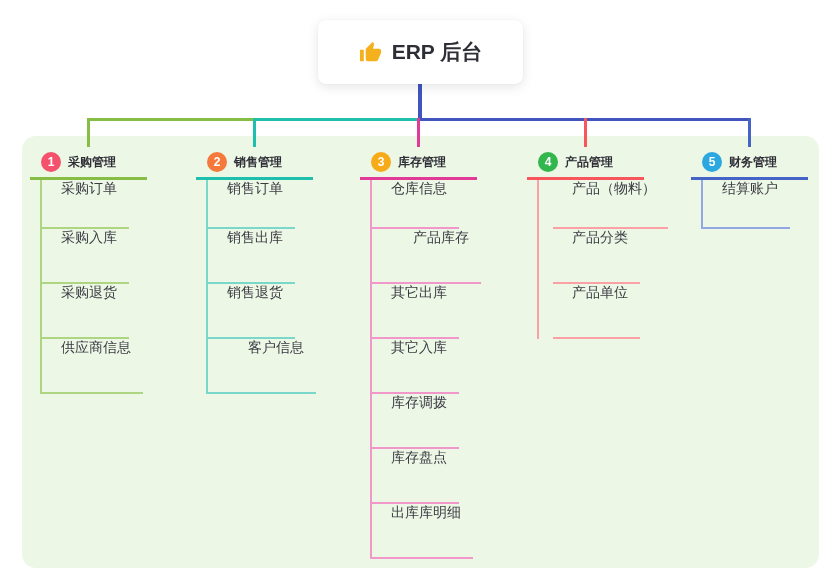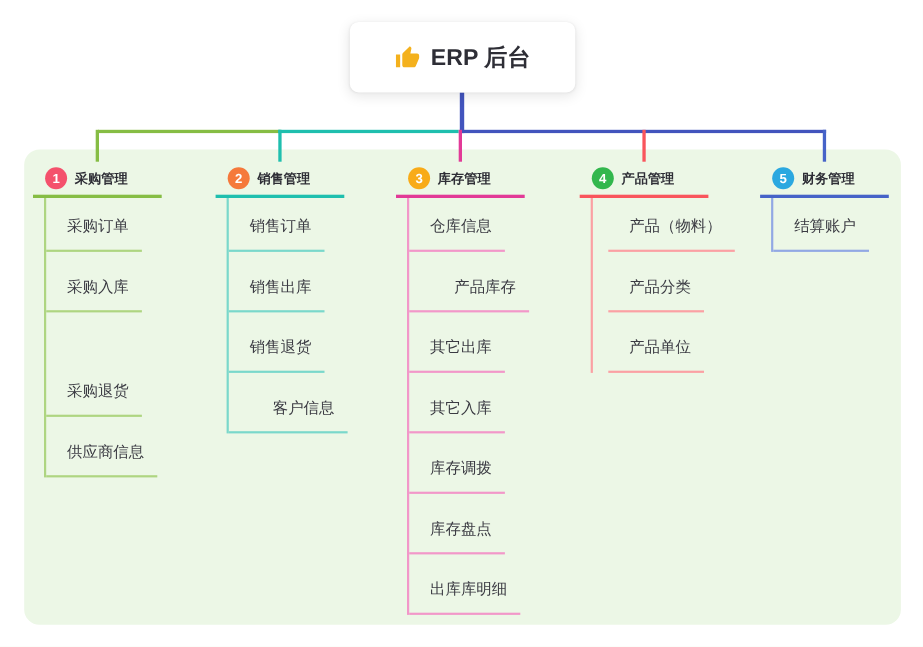--- a/index.html
+++ b/index.html
@@ -33,21 +33,21 @@
     display:flex; align-items:center; justify-content:center;
     margin:0 7px 0 11px;
   }
   .branch-title-label { font-size:12px; font-weight:600; color:#2e2e36; white-space:nowrap; }
   .children {
     margin-left:10px; border-left:2px solid #ccc;
     display:flex; flex-direction:column; align-items:flex-start;
   }
   .child {
     height:55px; box-sizing:border-box; border-bottom:2px solid #ccc;
-    display:flex; align-items:flex-end; padding:0 12px 12px 19px;
+    display:flex; padding:0 12px 12px 19px;
     font-size:14px; color:#3b3b43; white-space:nowrap;
   }
   .child:first-child { height:49px; }
 </style>
 </head>
 <body>
 
 <div class="panel"></div>
 
 <div id="connectors">
@@ -77,21 +77,21 @@
       <span class="badge" style="background: rgb(244, 81, 108);">1</span>
       <span class="branch-title-label">采购管理</span>
     </div>
     <div class="children" style="border-left-color: rgb(174, 213, 129);">
         <div class="child" style="border-bottom-color: rgb(174, 213, 129);">
           <span>采购订单</span>
         </div>
         <div class="child" style="border-bottom-color: rgb(174, 213, 129);">
           <span>采购入库</span>
         </div>
-        <div class="child" style="border-bottom-color: rgb(174, 213, 129); margin-top: 40px;">
+        <div class="child" style="border-bottom-color: rgb(174, 213, 129);">
           <span>采购退货</span>
         </div>
         <div class="child" style="border-bottom-color: rgb(174, 213, 129);">
           <span>供应商信息</span>
         </div>
       </div>
   </div>
     <div class="branch" style="left: 196px;">
     <div class="branch-title" style="border-bottom-color: rgb(31, 191, 174);">
       <span class="badge" style="background: rgb(245, 121, 59);">2</span>

